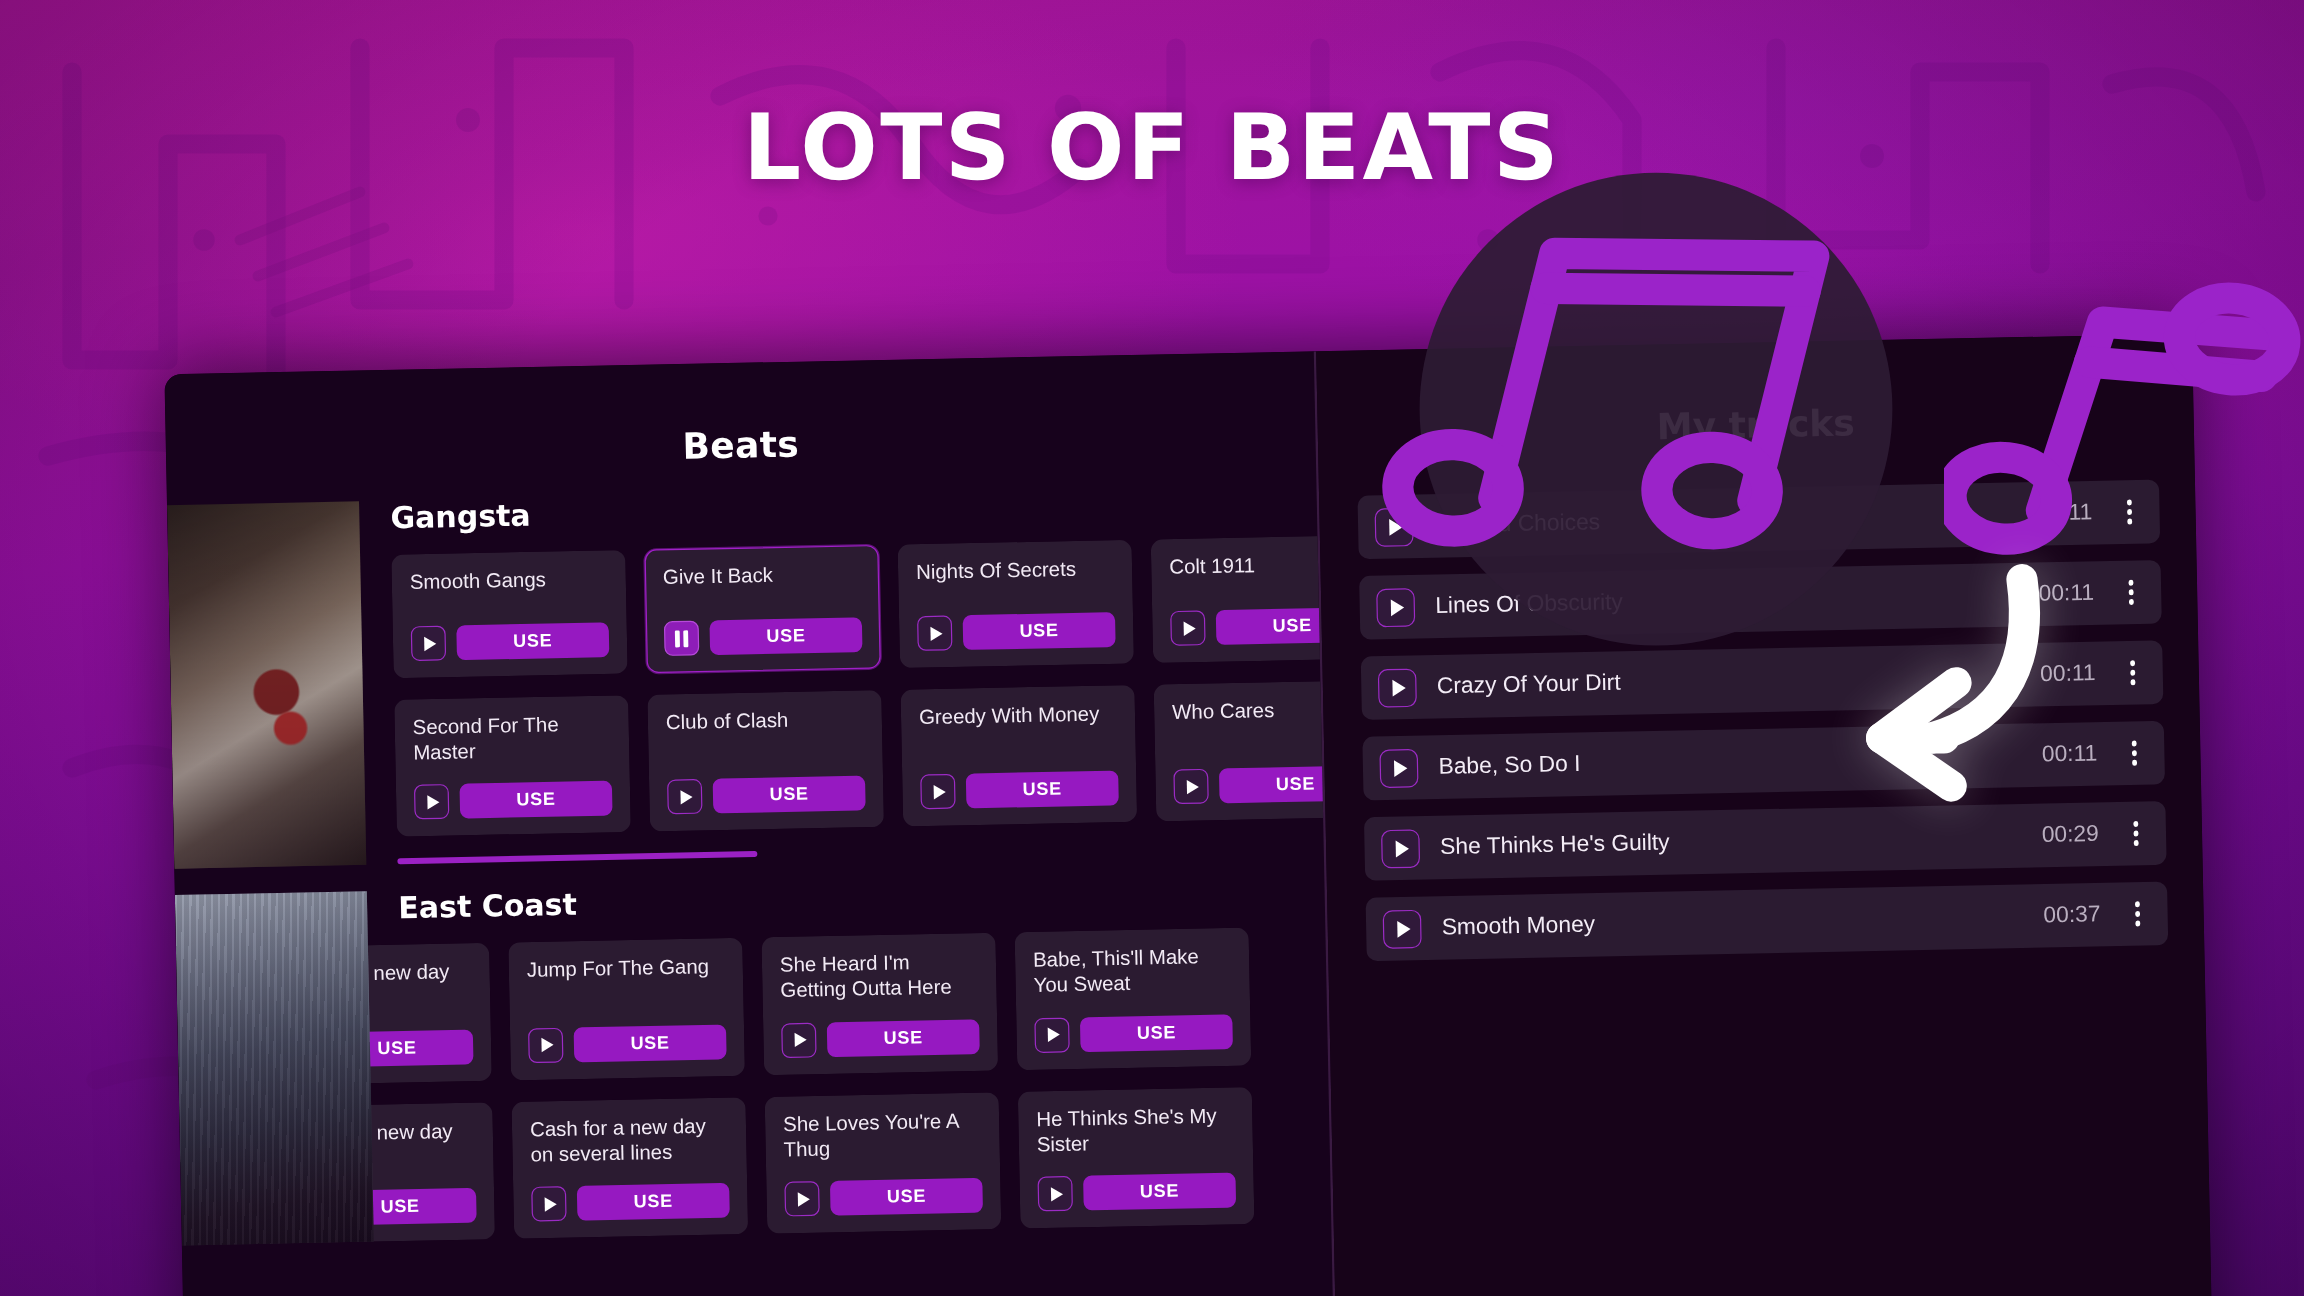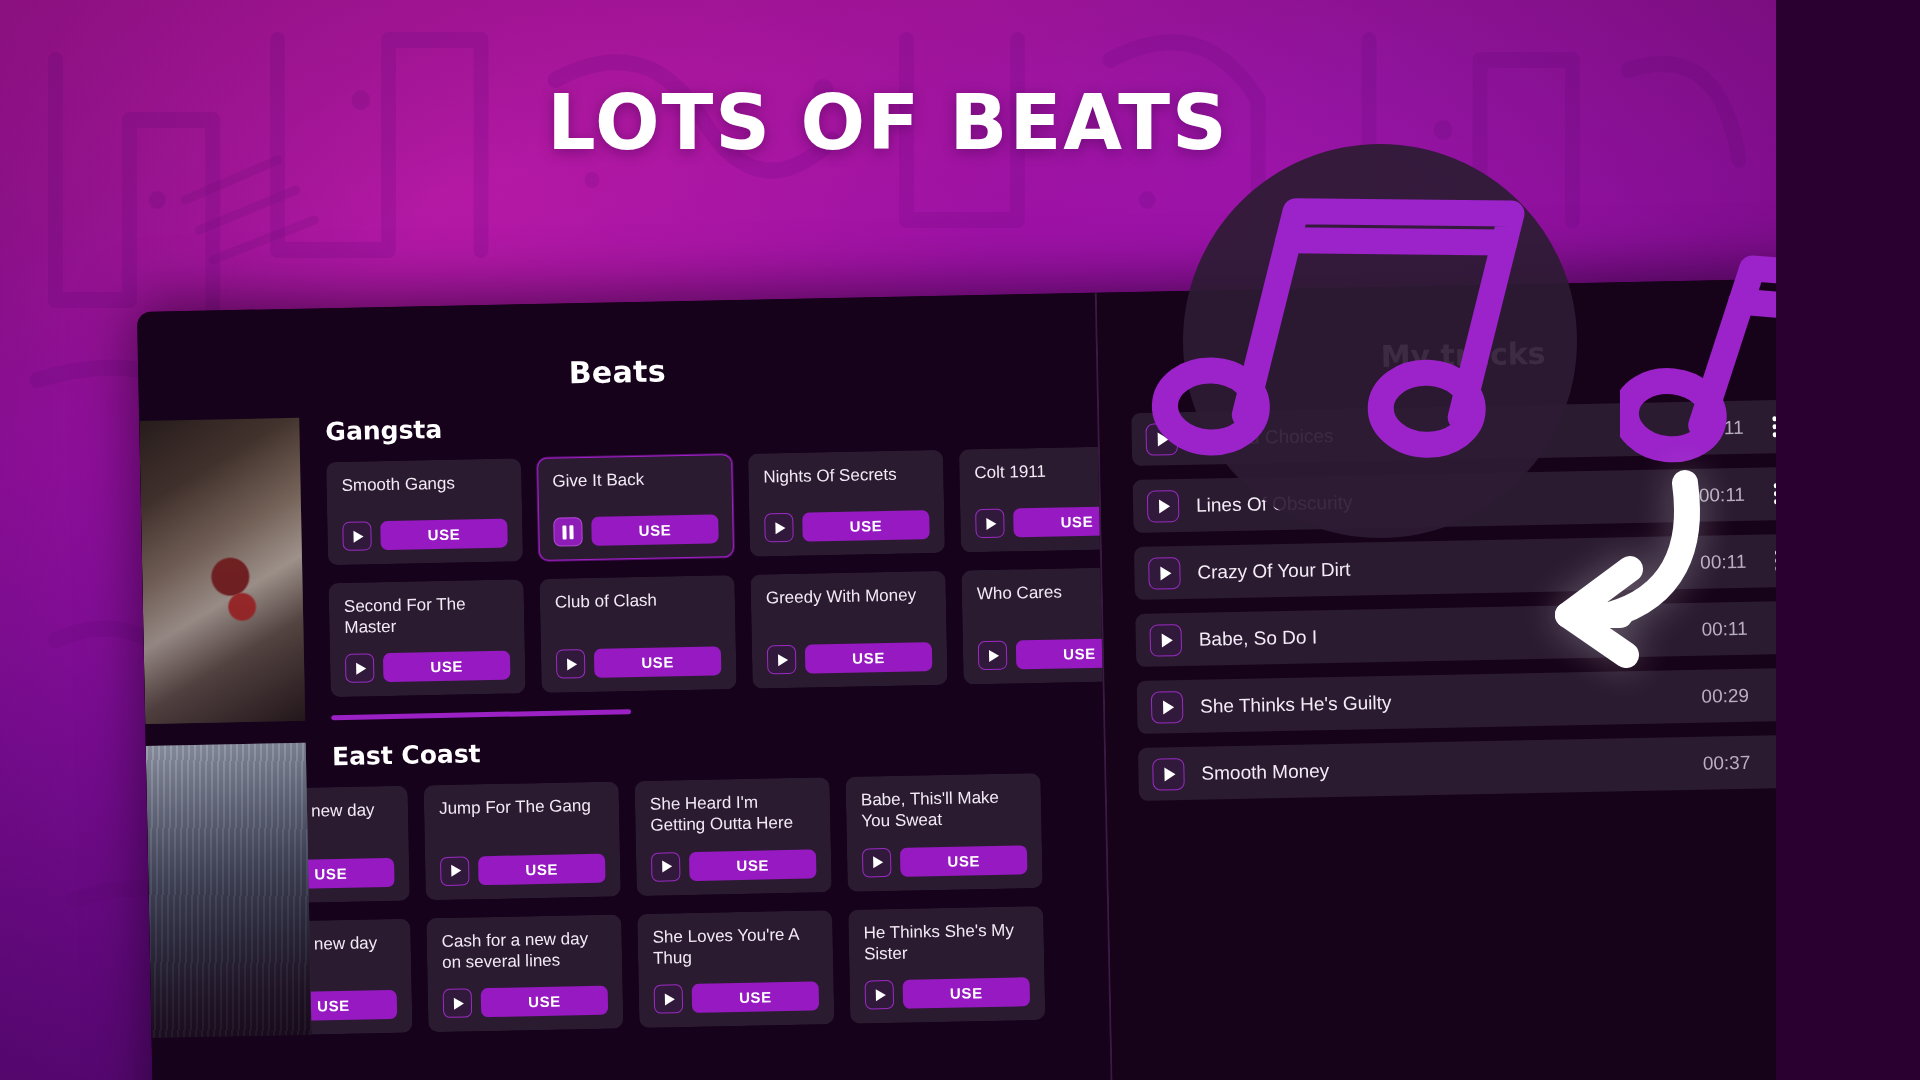--- a/index.html
+++ b/index.html
@@ -4,21 +4,21 @@
 <style>
   * { box-sizing: border-box; margin: 0; padding: 0; }
   html, body {
     width: 1920px; height: 1080px;
     overflow: hidden;
     font-family: "Liberation Sans", sans-serif;
     background: #2a0030;
   }
 
   
-  #stage { position: relative; width: 1776px; height: 1080px; overflow: hidden; }
+  #stage { position: relative; width: 1920px; height: 1080px; overflow: hidden; }
 
   .bg {
     position: absolute; inset: 0;
     background:
       radial-gradient(ellipse 900px 420px at 25% 18%, rgba(200,30,170,0.55) 0%, rgba(200,30,170,0) 62%),
       radial-gradient(ellipse 760px 380px at 78% 8%, rgba(150,25,175,0.5) 0%, rgba(150,25,175,0) 60%),
       radial-gradient(ellipse 1100px 600px at 55% 95%, rgba(120,10,150,0.55) 0%, rgba(120,10,150,0) 65%),
       linear-gradient(170deg, #b4179f 0%, #a0149c 16%, #9c11a8 34%, #8c0fa6 52%, #7a0c9c 70%, #6d0b93 86%, #5d0a85 100%);
   }
   

